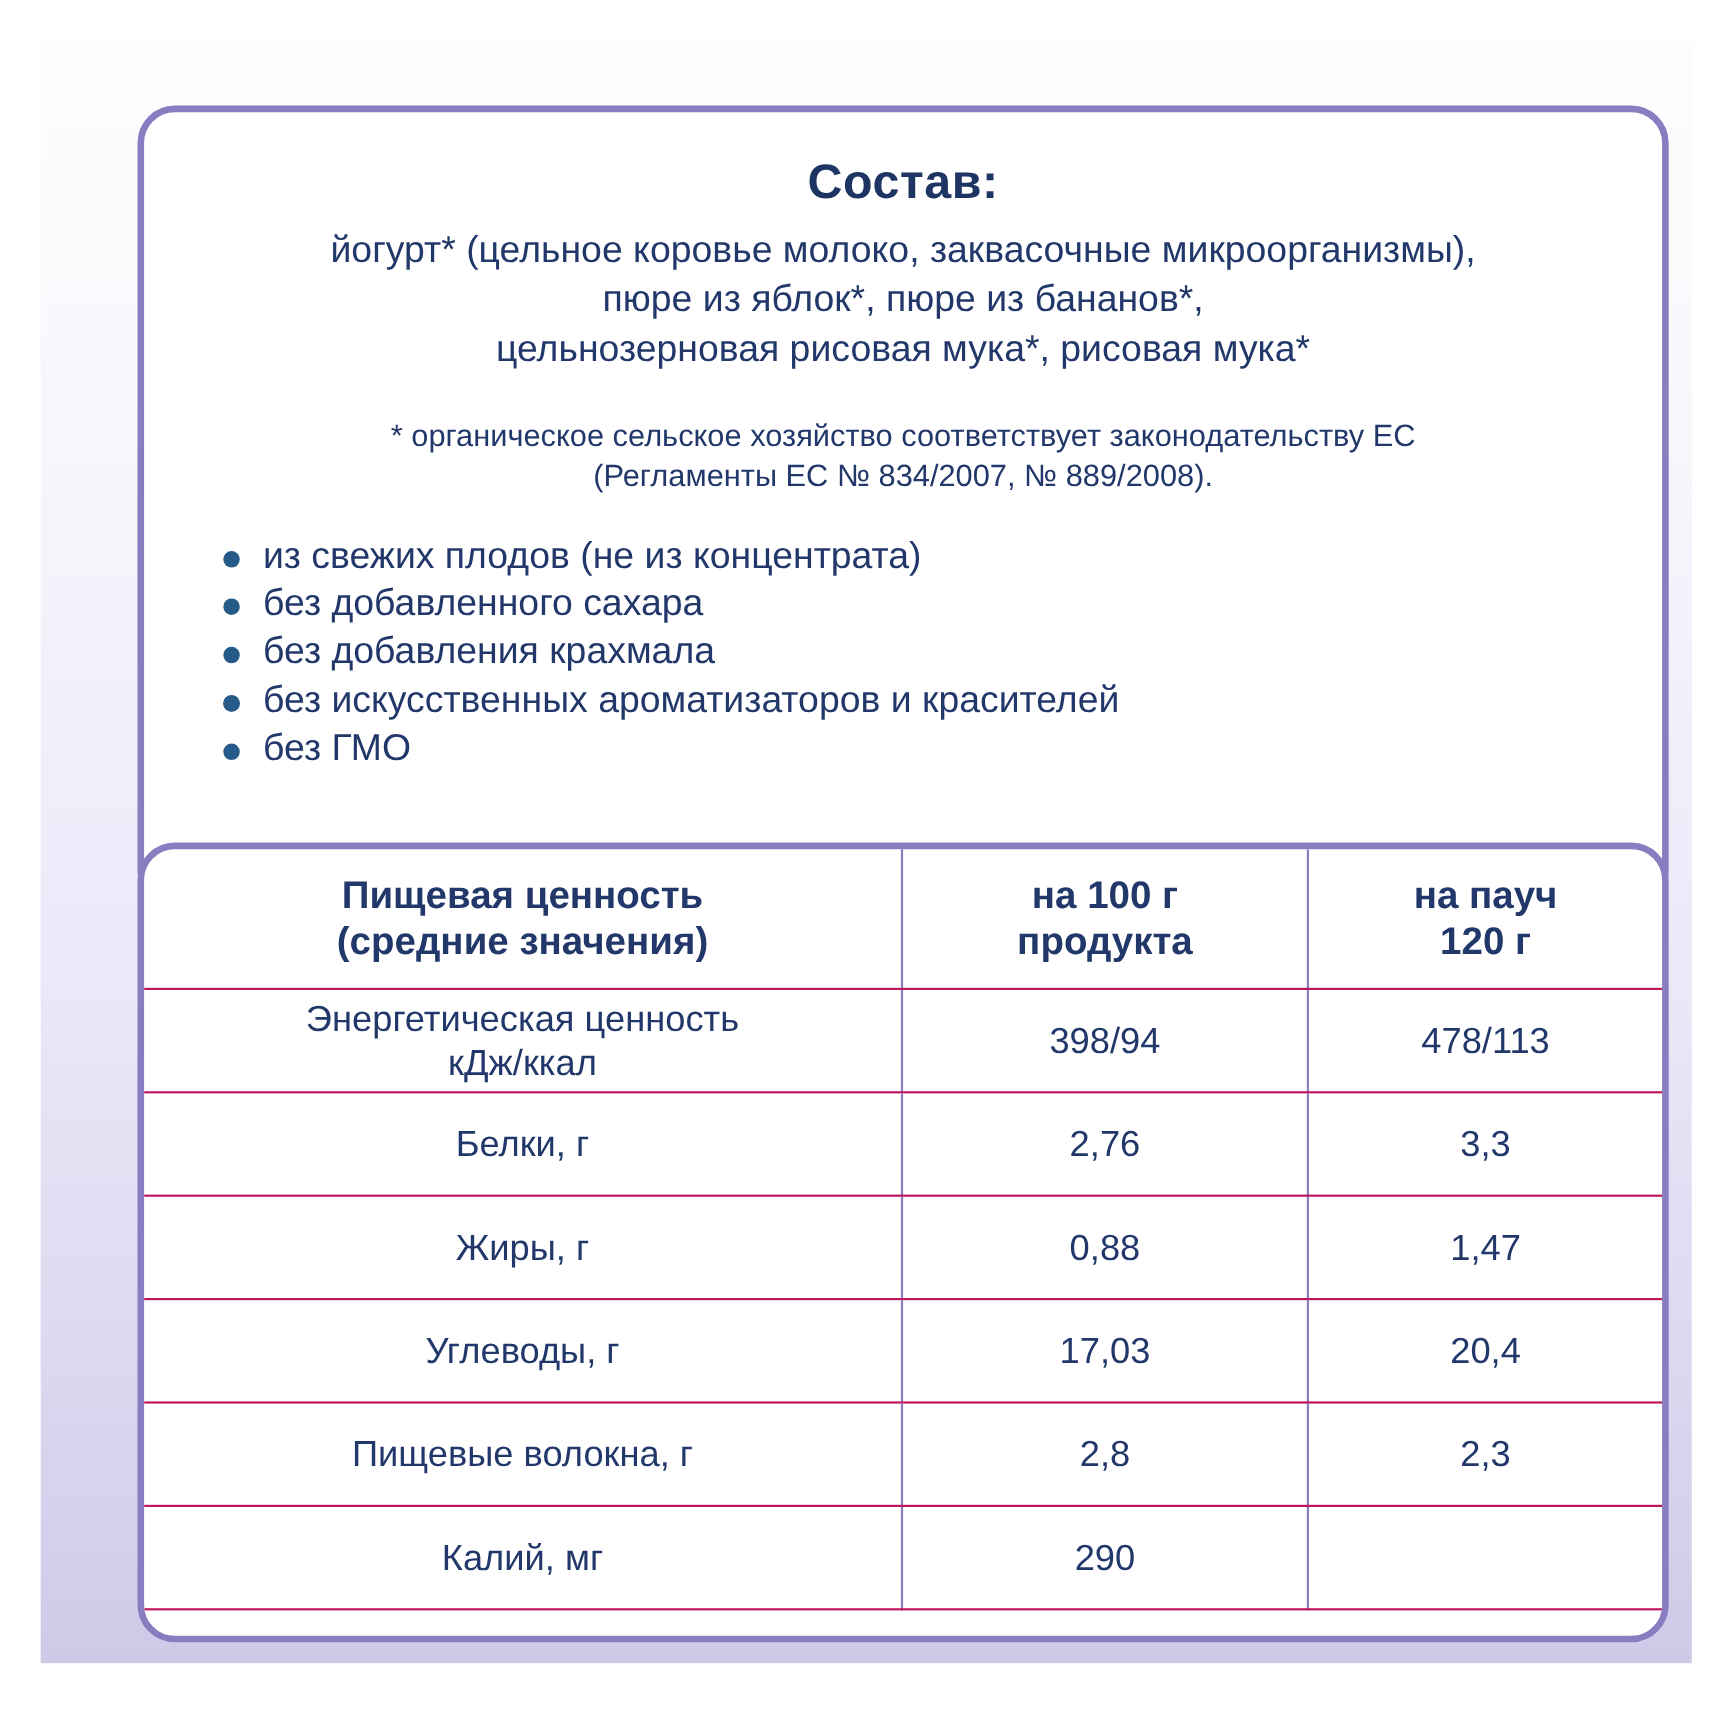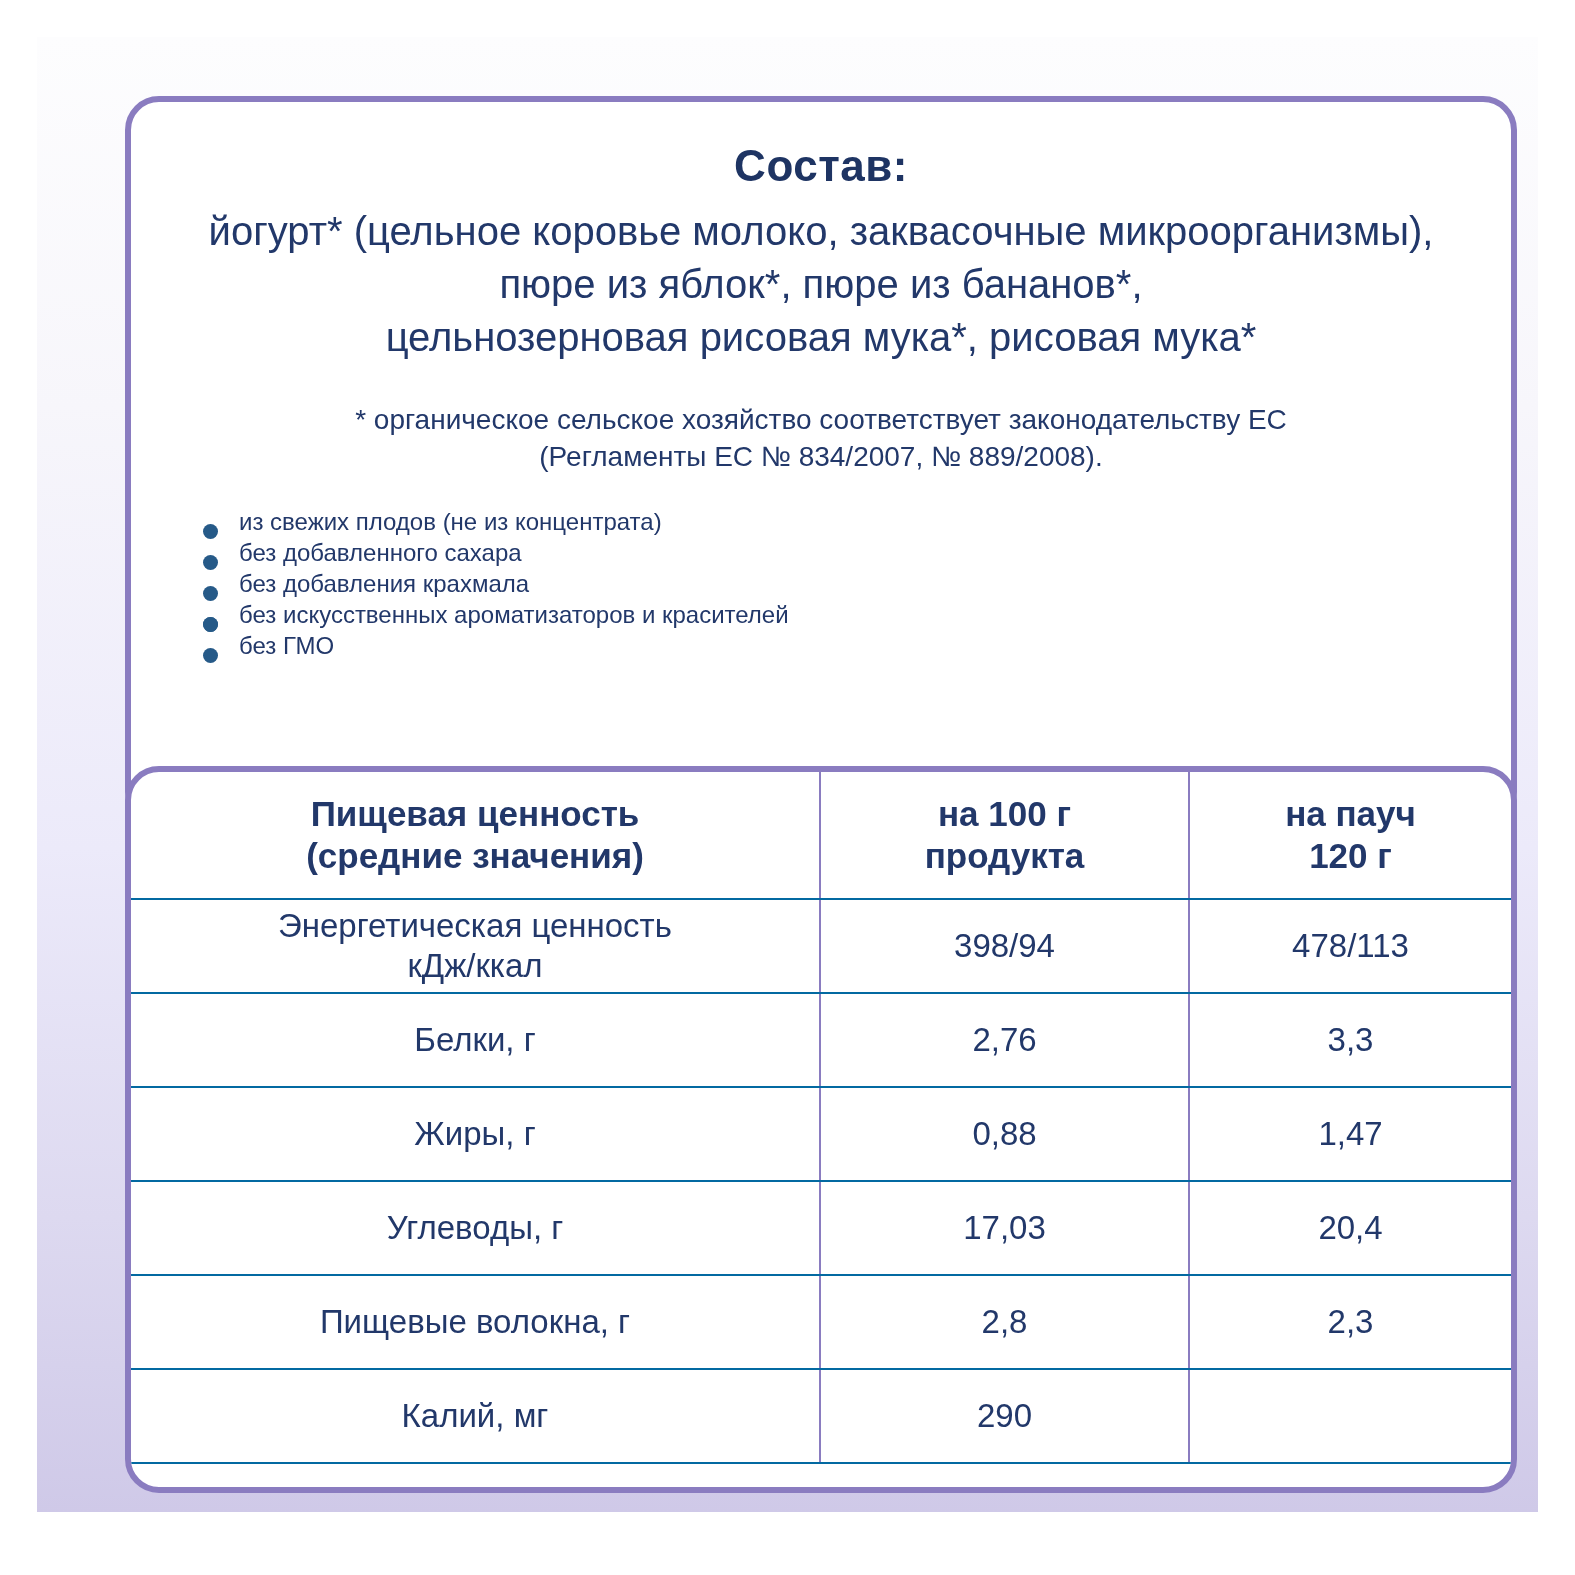--- a/index.html
+++ b/index.html
@@ -51,21 +51,21 @@
     text-align: center;
     font-size: 44px;
     font-weight: bold;
     color: #1e3463;
     letter-spacing: 0.5px;
     margin: 39px 0 14px 0;
   }
 
   .ingredients-lines {
     text-align: center;
-    font-size: 40px;
+    font-size: 34px;
     line-height: 1.33;
     color: #22386a;
     padding: 0 24px;
   }
   .ingredients-lines div { white-space: nowrap; }
 
   .organic-note {
     text-align: center;
     font-size: 28px;
     line-height: 1.32;
@@ -75,21 +75,21 @@
   }
   .organic-note div { white-space: nowrap; }
 
   .claims {
     list-style: none;
     margin: 32px 0 0 0;
     padding: 0 0 0 72px;
   }
   .claims li {
     position: relative;
-    font-size: 24px;
+    font-size: 34px;
     line-height: 1.29;
     color: #22386a;
     padding-left: 36px;
   }
   .claims li .bullet {
     position: absolute;
     left: 0;
     top: 17px;
     width: 15px;
     height: 15px;
@@ -113,21 +113,21 @@
   }
   table.nutrition col.c1 { width: 689px; }
   table.nutrition col.c2 { width: 369px; }
   table.nutrition col.c3 { width: 322px; }
 
   table.nutrition th,
   table.nutrition td {
     color: #22386a;
     text-align: center;
     vertical-align: middle;
-    border-bottom: 2px solid #0369a1;
+    border-bottom: 2px solid #be185d;
     border-right: 2px solid #8a7cc0;
     padding: 0 20px;
   }
   table.nutrition th:last-child,
   table.nutrition td:last-child { border-right: none; }
 
   table.nutrition thead th {
     font-size: 35px;
     font-weight: bold;
     line-height: 1.2;

